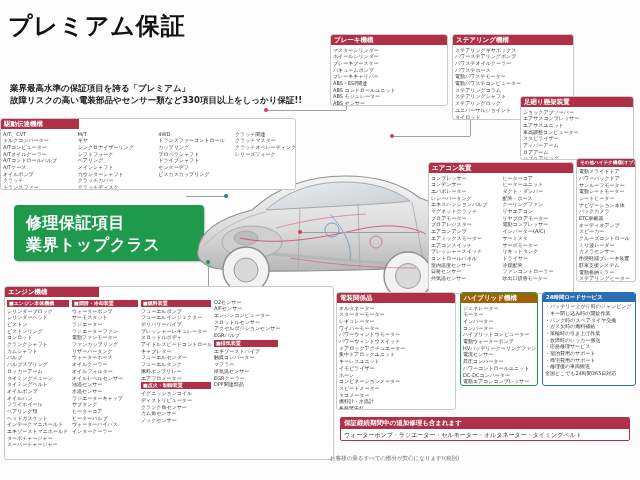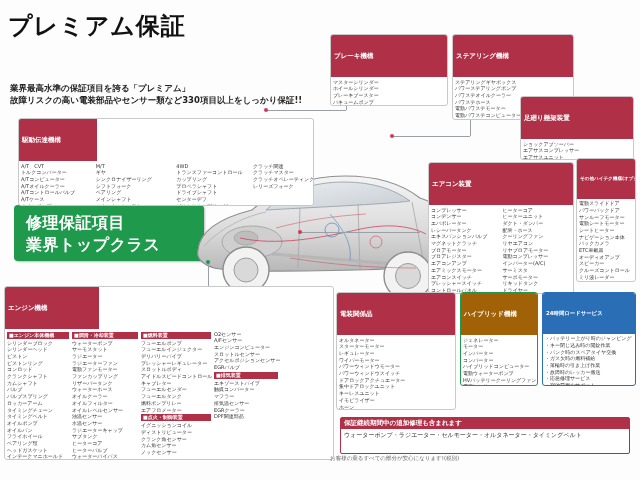--- a/index.html
+++ b/index.html
@@ -40,21 +40,21 @@
   .carwrap{position:absolute;left:180px;top:118px;width:290px;height:200px;}
 
   
   .panel{
     position:absolute;background:#ffffff;
     border:1px solid #c9c9c9;border-radius:3px;
     box-sizing:border-box;overflow:hidden;
   }
   .panel .ptitle{
     display:block;font-size:6.5px;font-weight:bold;color:#fff;
-    background:#b03048;padding:17px 3px;line-height:1.25;
+    background:#b03048;padding:1px 3px;line-height:1.25;
     white-space:nowrap;overflow:hidden;
   }
   .panel.green .ptitle{background:#a16207;}
   .panel.blue  .ptitle{background:#2a6fb5;}
   .panel.green{border-color:#1f9a4d;}
   .panel.blue{border-color:#2a6fb5;}
   .pbody{display:flex;flex-wrap:nowrap;padding:1.5px 2px 2px 2px;gap:3px;}
   .pcol{display:block;}
   .pitem{
     display:block;font-size:5px;line-height:1.34;color:#333;
@@ -67,21 +67,21 @@
   }
 
   
   .leader{position:absolute;background:#9aa0a6;}
   .dot{position:absolute;width:4px;height:4px;border-radius:50%;background:#d03a57;}
   .dot.b{background:#2a6fb5;}
   .dot.g{background:#1f9a4d;}
 
   
   .bottombar{
-    position:absolute;left:340px;top:417px;width:290px;height:37px;
+    position:absolute;left:340px;top:417px;width:290px;height:24px;
     border:1px solid #b03048;border-radius:2px;background:#fff;
     box-sizing:border-box;
   }
   .bottombar .bb1{
     display:block;font-size:6.5px;font-weight:bold;color:#fff;background:#b03048;
     padding:1px 3px;white-space:nowrap;
   }
   .bottombar .bb2{
     display:block;font-size:6px;color:#333;padding:2px 3px;white-space:nowrap;
   }
@@ -210,21 +210,21 @@
         <span class="pitem">エアサスユニット</span>
         <span class="pitem">車高調整コンピューター</span>
         <span class="pitem">スタビライザー</span>
         <span class="pitem">アッパーアーム</span>
         <span class="pitem">ロアアーム</span>
         <span class="pitem">ハブベアリング</span>
       </div>
     </div>
   </div>
 
-  <div class="panel" style="left:18px;top:118px;width:296px;height:88px;">
+  <div class="panel" style="left:0;top:118px;width:296px;height:72px;">
     <span class="ptitle" style="width:72px;">駆動伝達機構</span>
     <div class="pbody">
       <div class="pcol" style="width:72px;">
         <span class="pitem">A/T、CVT</span>
         <span class="pitem">トルクコンバーター</span>
         <span class="pitem">A/Tコンピューター</span>
         <span class="pitem">A/Tオイルクーラー</span>
         <span class="pitem">A/Tコントロールバルブ</span>
         <span class="pitem">A/Tケース</span>
         <span class="pitem">オイルポンプ</span>

